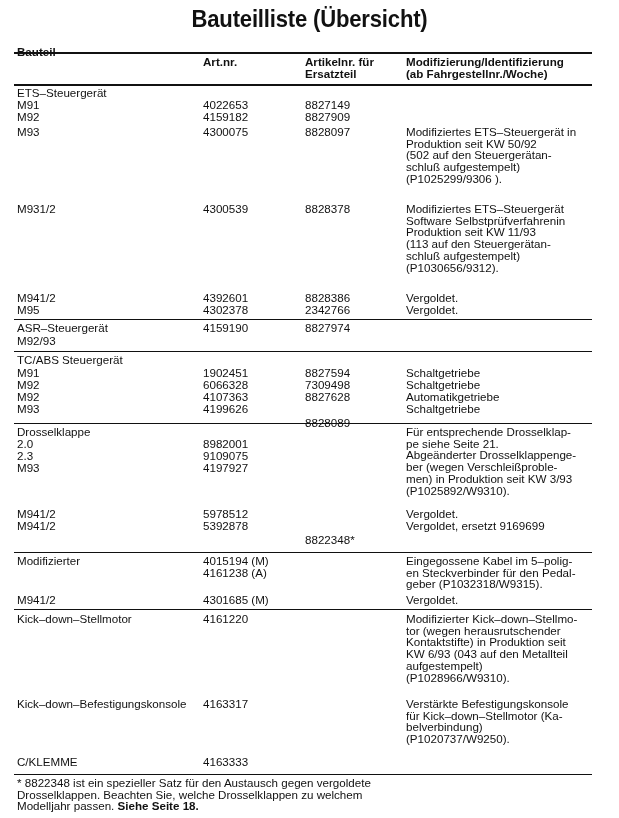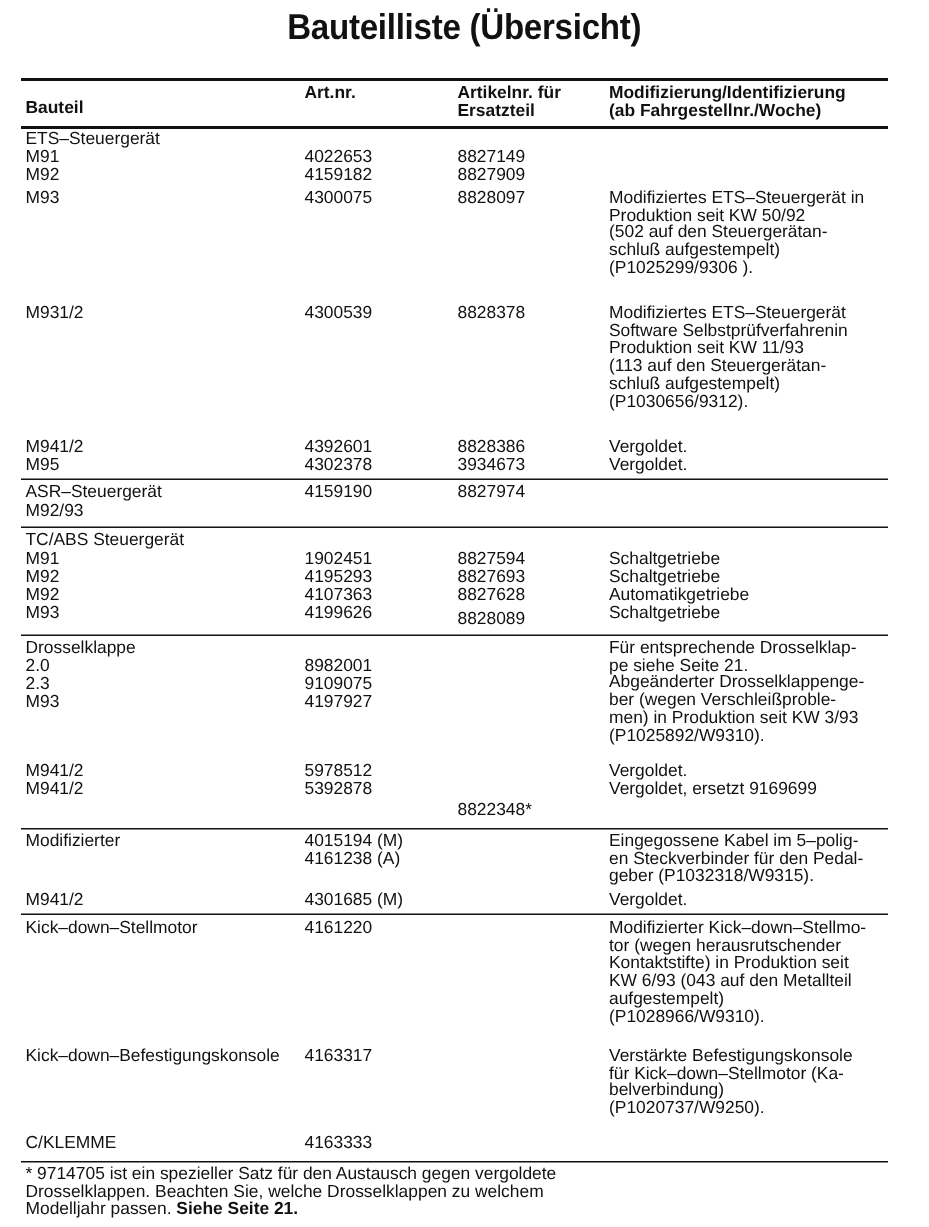--- a/index.html
+++ b/index.html
@@ -23,21 +23,21 @@
   .c4 { left: 406px; }
   .footnote { position: absolute; left: 17px; top: 777px; width: 420px; white-space: pre-line; }
   .footnote b { font-weight: bold; }
 </style>
 </head>
 <body>
 
 <div class="title">Bauteilliste (Übersicht)</div>
 
 <div class="rule thick" style="top:52px"></div>
-<div class="cell hdr c1" style="top:66px">Bauteil</div>
+<div class="cell hdr c1" style="top:46px">Bauteil</div>
 <div class="cell hdr c2" style="top:56px">Art.nr.</div>
 <div class="cell hdr c3" style="top:56px">Artikelnr. für</div>
 <div class="cell hdr c3" style="top:68px">Ersatzteil</div>
 <div class="cell hdr c4" style="top:56px">Modifizierung/Identifizierung</div>
 <div class="cell hdr c4" style="top:68px">(ab Fahrgestellnr./Woche)</div>
 <div class="rule thick" style="top:84px"></div>
 
 <div>
   <div class="cell c1" style="top:87px">ETS–Steuergerät</div>
 
@@ -68,21 +68,21 @@
 schluß aufgestempelt)
 (P1030656/9312).</div>
 
   <div class="cell c1" style="top:292px">M941/2</div>
   <div class="cell c2" style="top:292px">4392601</div>
   <div class="cell c3" style="top:292px">8828386</div>
   <div class="cell c4" style="top:292px">Vergoldet.</div>
 
   <div class="cell c1" style="top:304px">M95</div>
   <div class="cell c2" style="top:304px">4302378</div>
-  <div class="cell c3" style="top:304px">3934673</div>
+  <div class="cell c3" style="top:304px">2342766</div>
   <div class="cell c4" style="top:304px">Vergoldet.</div>
 </div>
 <div class="rule" style="top:319px"></div>
 
 <div>
   <div class="cell c1" style="top:322px">ASR–Steuergerät</div>
   <div class="cell c2" style="top:322px">4159190</div>
   <div class="cell c3" style="top:322px">8827974</div>
   <div class="cell c1" style="top:335px">M92/93</div>
 </div>
@@ -90,32 +90,32 @@
 
 <div>
   <div class="cell c1" style="top:354px">TC/ABS Steuergerät</div>
 
   <div class="cell c1" style="top:367px">M91</div>
   <div class="cell c2" style="top:367px">1902451</div>
   <div class="cell c3" style="top:367px">8827594</div>
   <div class="cell c4" style="top:367px">Schaltgetriebe</div>
 
   <div class="cell c1" style="top:379px">M92</div>
-  <div class="cell c2" style="top:379px">4195293</div>
-  <div class="cell c3" style="top:379px">8827693</div>
+  <div class="cell c2" style="top:379px">6066328</div>
+  <div class="cell c3" style="top:379px">7309498</div>
   <div class="cell c4" style="top:379px">Schaltgetriebe</div>
 
   <div class="cell c1" style="top:391px">M92</div>
   <div class="cell c2" style="top:391px">4107363</div>
   <div class="cell c3" style="top:391px">8827628</div>
   <div class="cell c4" style="top:391px">Automatikgetriebe</div>
 
   <div class="cell c1" style="top:403px">M93</div>
   <div class="cell c2" style="top:403px">4199626</div>
-  <div class="cell c3" style="top:407px">8828089</div>
+  <div class="cell c3" style="top:417px">8828089</div>
   <div class="cell c4" style="top:403px">Schaltgetriebe</div>
 </div>
 <div class="rule" style="top:423px"></div>
 
 <div>
   <div class="cell c1" style="top:426px">Drosselklappe</div>
   <div class="cell c4" style="top:426px">Für entsprechende Drosselklap-
 pe siehe Seite 21.
 Abgeänderter Drosselklappenge-
 ber (wegen Verschleißproble-
@@ -172,15 +172,15 @@
   <div class="cell c4" style="top:698px">Verstärkte Befestigungskonsole
 für Kick–down–Stellmotor (Ka-
 belverbindung)
 (P1020737/W9250).</div>
 
   <div class="cell c1" style="top:756px">C/KLEMME</div>
   <div class="cell c2" style="top:756px">4163333</div>
 </div>
 <div class="rule" style="top:774px"></div>
 
-<div class="footnote"><span>* 9714705 ist ein spezieller Satz für den Austausch gegen vergoldete
+<div class="footnote"><span>* 8822348 ist ein spezieller Satz für den Austausch gegen vergoldete
 Drosselklappen. Beachten Sie, welche Drosselklappen zu welchem
-Modelljahr passen. </span><b>Siehe Seite 21.</b></div>
+Modelljahr passen. </span><b>Siehe Seite 18.</b></div>
 
 </body></html>

